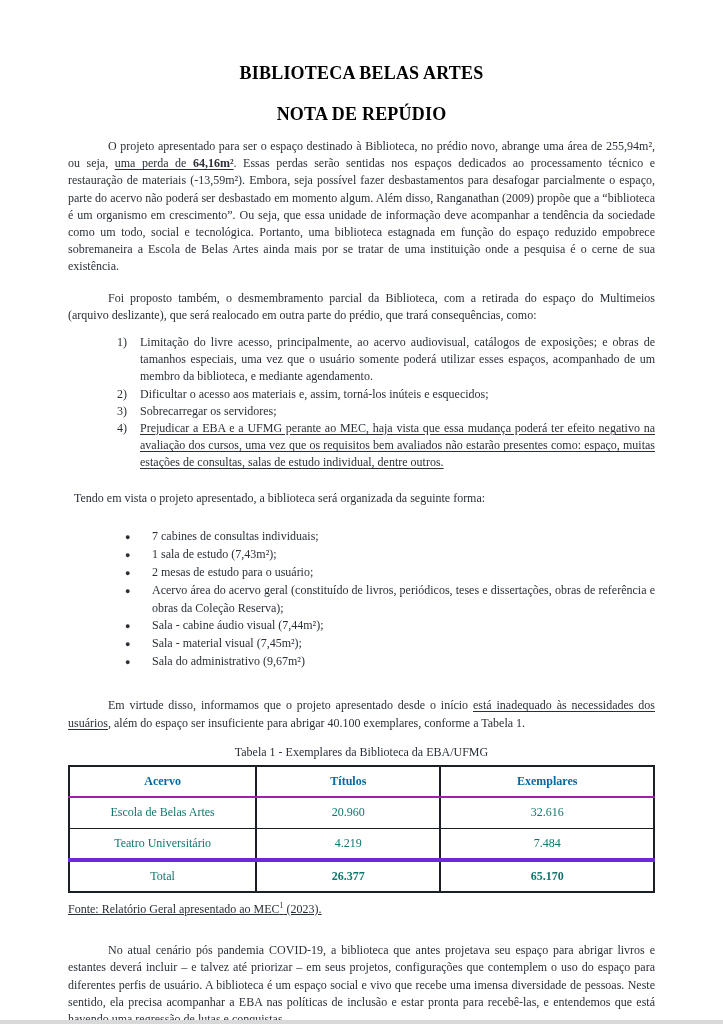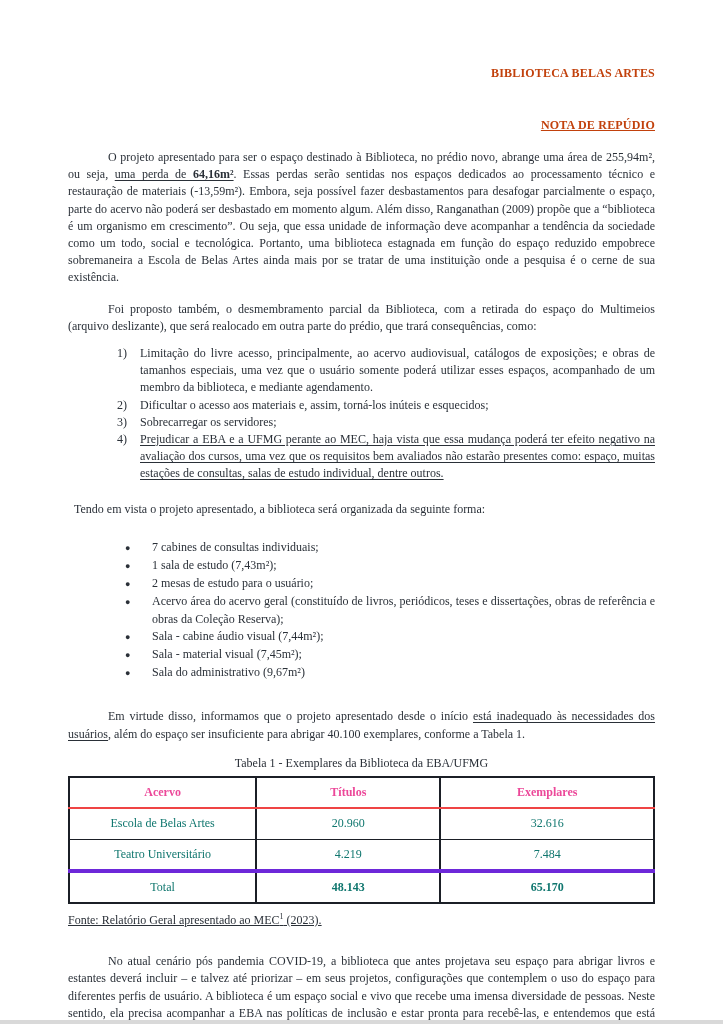--- a/index.html
+++ b/index.html
@@ -8,28 +8,28 @@
     height: 1024px;
     background: #ffffff;
     font-family: "Liberation Serif", serif;
     color: #2a3038;
     position: relative;
     overflow: hidden;
   }
   .page { padding: 62px 68px 0 68px; }
 
   .doc-title, .doc-subtitle {
-    text-align: right;
+    text-align: center;
     font-weight: bold;
-    font-size: 12px;
+    font-size: 18px;
     line-height: 22px;
-    color: #c2410c;
+    color: #000000;
     letter-spacing: 0.2px;
   }
-  .doc-subtitle { margin-top: 30px; text-decoration: underline; }
+  .doc-subtitle { margin-top: 19px; }
 
   .body-text { font-size: 12px; line-height: 17.2px; }
 
   .para {
     text-align: justify;
     text-indent: 40px;
     margin: 14px 0 0 0;
   }
   .para.first { margin-top: 13px; }
 
@@ -58,21 +58,21 @@
     border: 2px solid #1b1f26;
   }
   table.data-table th, table.data-table td {
     border-left: 2px solid #1b1f26;
     border-right: 2px solid #1b1f26;
     text-align: center;
     font-size: 12px;
     padding: 6px 4px;
     color: #0f766e;
   }
-  table.data-table th { font-weight: bold; border-bottom: 2px solid #ef4444; color: #ec4899; }
+  table.data-table th { font-weight: bold; border-bottom: 2px solid #a21caf; color: #0369a1; }
   tr.data-row td { border-bottom: 1px solid #1b1f26; }
   tr.total-row td { border-top: 4px solid #6d28d9; }
 
   .fonte { margin-top: 4px; text-decoration: underline; }
   .fonte sup { font-size: 8px; vertical-align: super; }
 
   .p4 { margin-top: 24px; }
 
   .bottom-strip {
     position: absolute;
@@ -170,21 +170,21 @@
           <td>20.960</td>
           <td>32.616</td>
         </tr>
         <tr class="data-row">
           <td>Teatro Universitário</td>
           <td>4.219</td>
           <td>7.484</td>
         </tr>
         <tr class="total-row">
           <td>Total</td>
-          <td class="b">48.143</td>
+          <td class="b">26.377</td>
           <td class="b">65.170</td>
         </tr>
       </tbody>
     </table>
 
     <div class="fonte"><span>Fonte: Relatório Geral apresentado ao MEC</span><sup>1</sup><span> (2023).</span></div>
 
     <p class="para p4">No atual cenário pós pandemia COVID-19, a biblioteca que antes projetava seu espaço para abrigar livros e estantes deverá incluir – e talvez até priorizar – em seus projetos, configurações que contemplem o uso do espaço para diferentes perfis de usuário. A biblioteca é um espaço social e vivo que recebe uma imensa diversidade de pessoas. Neste sentido, ela precisa acompanhar a EBA nas políticas de inclusão e estar pronta para recebê-las, e entendemos que está havendo uma regressão de lutas e conquistas.</p>
 
   </div>

